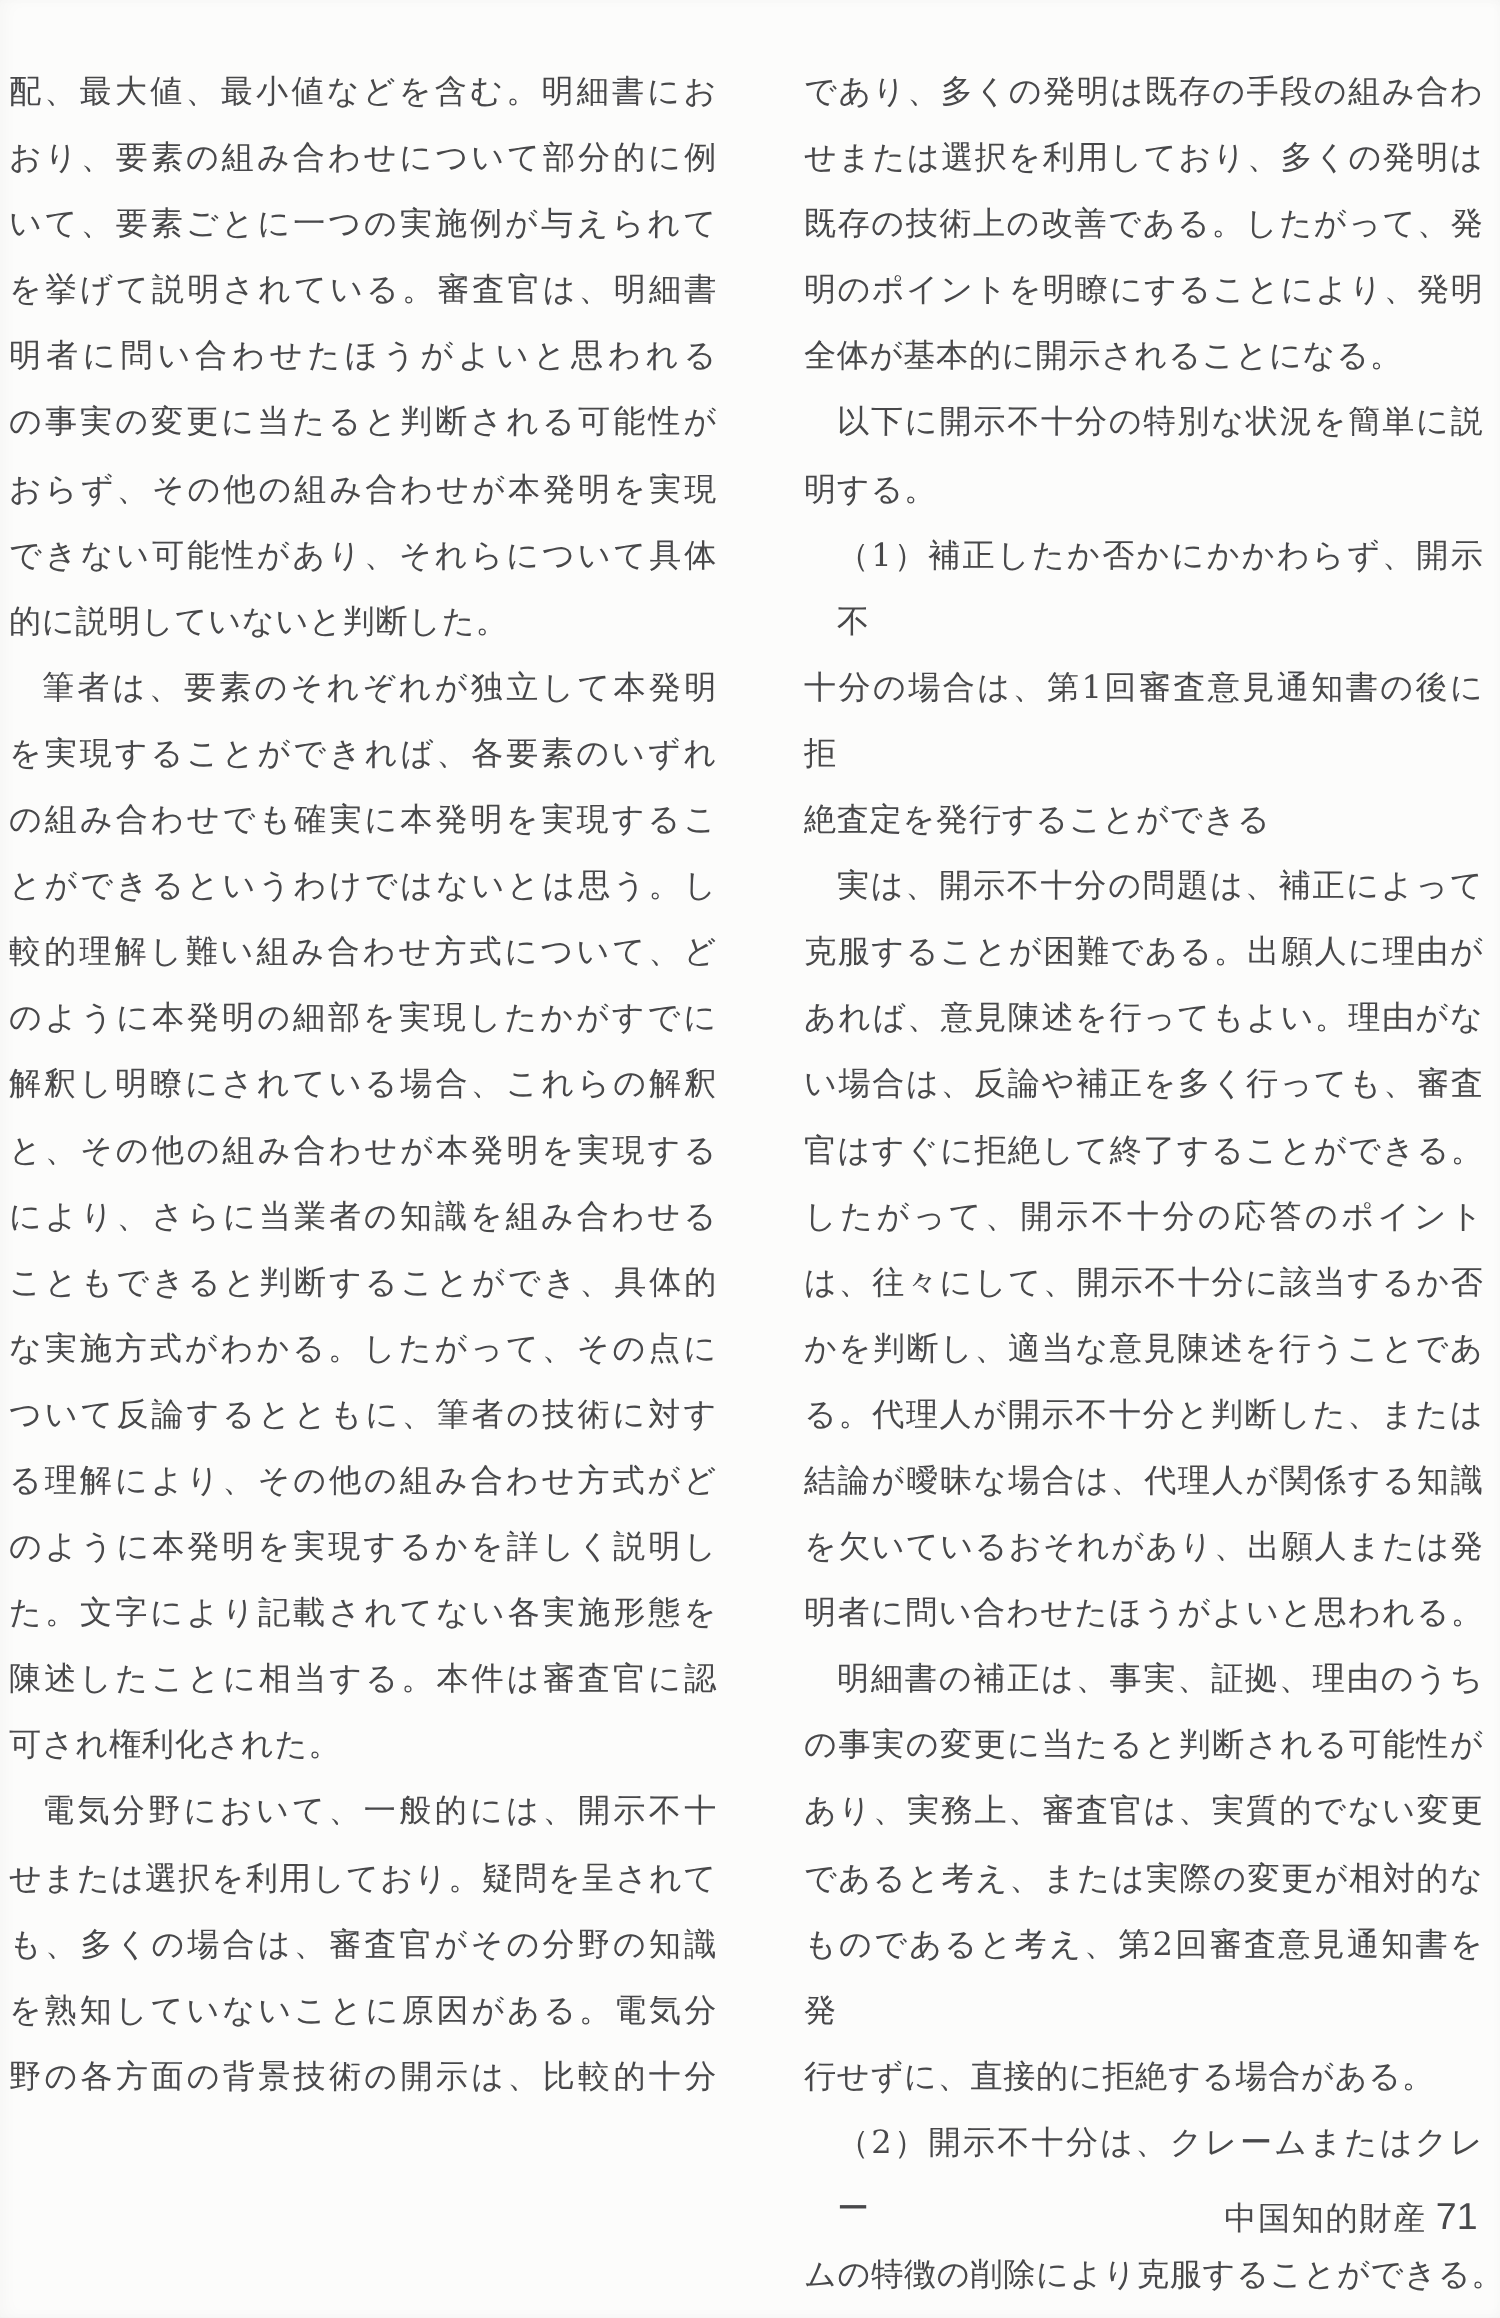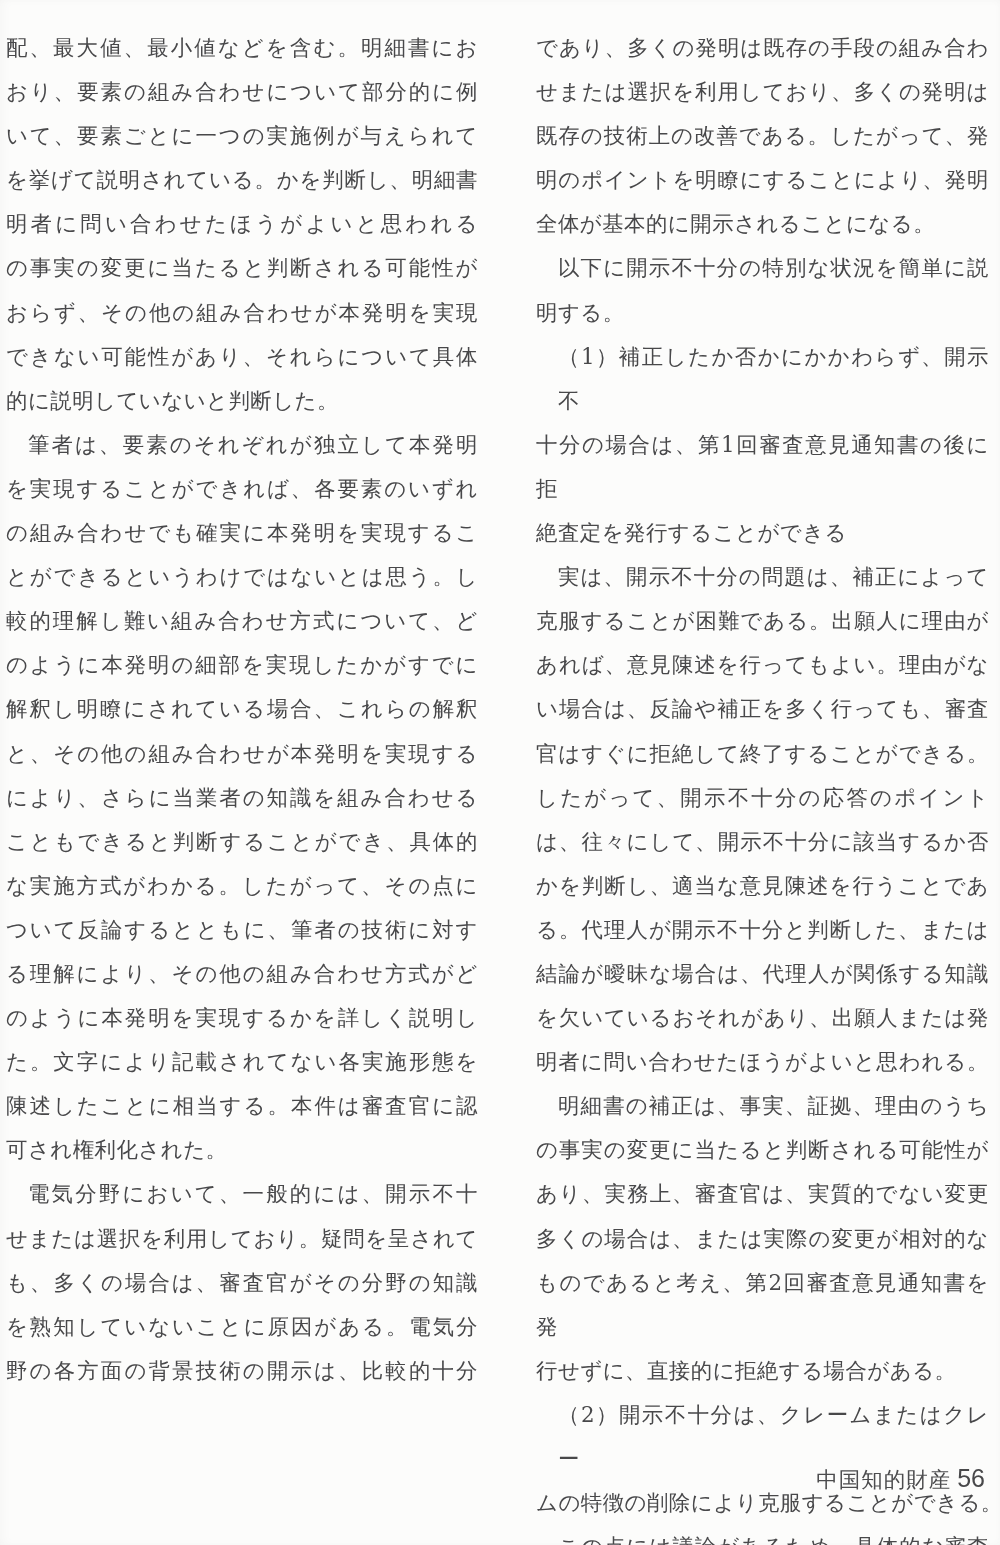--- a/index.html
+++ b/index.html
@@ -11,21 +11,21 @@
   .page {
     position: relative;
     width: 1000px; height: 1545px;
     background: #fcfcfb;
     overflow: hidden;
     box-shadow: inset 4px 0 10px rgba(0,0,0,0.025), inset -2px 0 6px rgba(0,0,0,0.015);
     color: #48484a;
   }
   .column {
     position: absolute;
-    top: 26px;
+    top: 40px;
   }
   .column.left  { left: 6px;   width: 472px; }
   .column.right { left: 536px; width: 453px; }
   .line {
     font-size: 21.4px;
     line-height: 44.1px;
     letter-spacing: 0.5px;
     text-align: justify;
     text-align-last: left;
     text-justify: inter-character;
@@ -53,21 +53,21 @@
 </style>
 </head>
 <body>
 
 <div class="page">
   <div class="column left">
       <div class="paragraph">
         <div class="line justify">配、最大値、最小値などを含む。明細書にお</div>
         <div class="line justify">おり、要素の組み合わせについて部分的に例</div>
         <div class="line justify">いて、要素ごとに一つの実施例が与えられて</div>
-        <div class="line justify">を挙げて説明されている。かを判断し、明細書</div>
+        <div class="line justify">を挙げて説明されている。審査官は、明細書</div>
         <div class="line justify">明者に問い合わせたほうがよいと思われる</div>
         <div class="line justify">の事実の変更に当たると判断される可能性が</div>
         <div class="line justify">おらず、その他の組み合わせが本発明を実現</div>
         <div class="line justify">できない可能性があり、それらについて具体</div>
         <div class="line">的に説明していないと判断した。</div>
       </div>
       <div class="paragraph">
         <div class="line justify indent">筆者は、要素のそれぞれが独立して本発明</div>
         <div class="line justify">を実現することができれば、各要素のいずれ</div>
         <div class="line justify">の組み合わせでも確実に本発明を実現するこ</div>
@@ -122,28 +122,28 @@
         <div class="line justify">かを判断し、適当な意見陳述を行うことであ</div>
         <div class="line justify">る。代理人が開示不十分と判断した、または</div>
         <div class="line justify">結論が曖昧な場合は、代理人が関係する知識</div>
         <div class="line justify">を欠いているおそれがあり、出願人または発</div>
         <div class="line justify">明者に問い合わせたほうがよいと思われる。</div>
       </div>
       <div class="paragraph">
         <div class="line justify indent">明細書の補正は、事実、証拠、理由のうち</div>
         <div class="line justify">の事実の変更に当たると判断される可能性が</div>
         <div class="line justify">あり、実務上、審査官は、実質的でない変更</div>
-        <div class="line justify">多くの場合は、または実際の変更が相対的な</div>
+        <div class="line justify">であると考え、または実際の変更が相対的な</div>
         <div class="line justify">ものであると考え、第2回審査意見通知書を発</div>
         <div class="line">行せずに、直接的に拒絶する場合がある。</div>
       </div>
       <div class="paragraph">
         <div class="line justify indent">（2）開示不十分は、クレームまたはクレー</div>
         <div class="line">ムの特徴の削除により克服することができる。</div>
       </div>
       <div class="paragraph">
         <div class="line justify indent">この点には議論があるため、具体的な審査</div>
       </div>
     </div>
   <div class="footer">
-    <span>中国知的財産</span><span class="page-num">56</span>
+    <span>中国知的財産</span><span class="page-num">71</span>
   </div>
 </div>
 
 </body></html>

